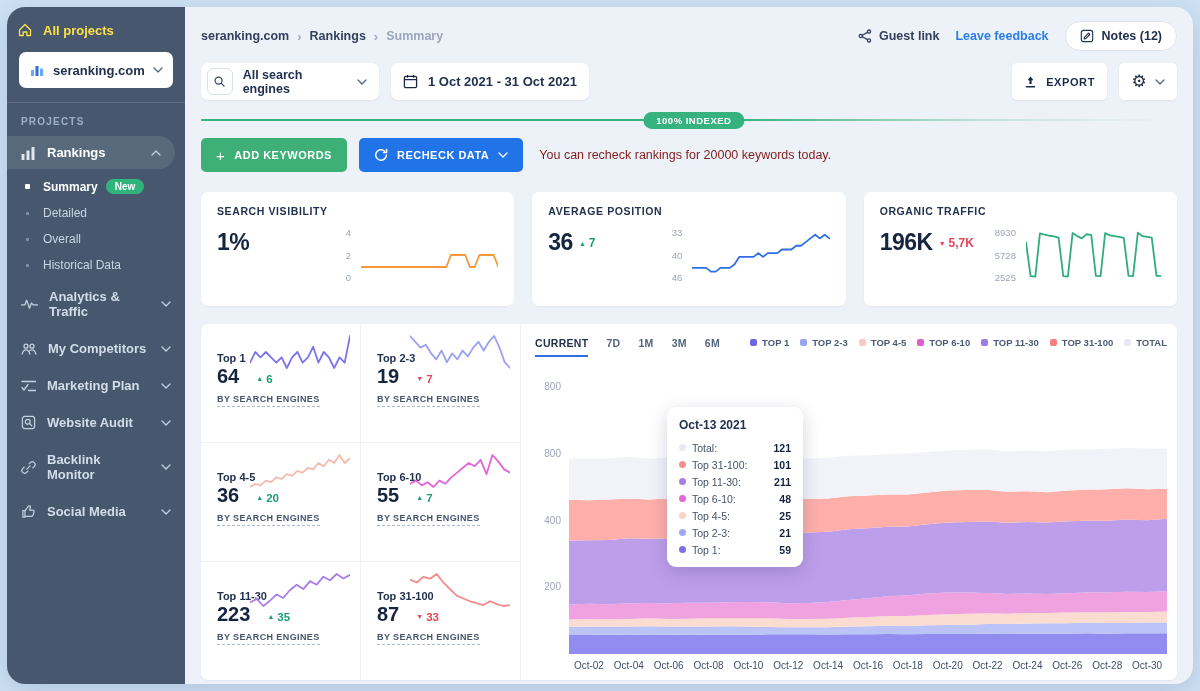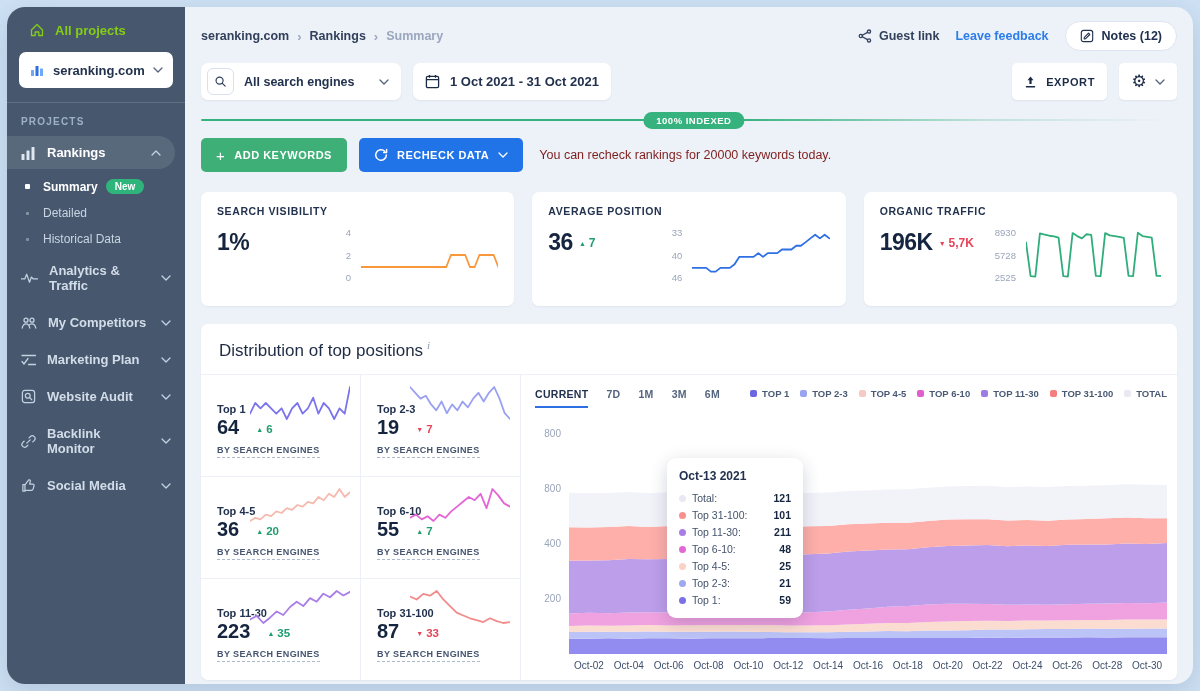--- a/index.html
+++ b/index.html
@@ -2,21 +2,21 @@
 <html><head>
 <meta charset="utf-8">
 <style>
   * { margin:0; padding:0; box-sizing:border-box; }
   html,body { width:1200px; height:691px; overflow:hidden; font-family:"Liberation Sans","DejaVu Sans",sans-serif; }
   .frame { width:1200px; height:691px; background:#cfe2f5; position:relative; }
   .window { position:absolute; inset:7px; background:#edf1f8; border-radius:18px; overflow:hidden; display:flex; box-shadow:0 8px 30px rgba(40,60,100,.18); }
 
   
   .sidebar { width:178px; flex:0 0 178px; background:#47586e; color:#d8e1ec; font-size:13px; overflow:hidden; }
-  .sb-top { display:flex; align-items:center; gap:10px; padding:15px 14px 11px 22px; font-weight:600; color:#84cc16; font-size:13px; cursor:pointer; }
+  .sb-top { display:flex; align-items:center; gap:10px; padding:15px 14px 11px 10px; font-weight:600; color:#fde047; font-size:13px; cursor:pointer; }
   .icon { display:inline-flex; align-items:center; justify-content:center; flex:0 0 auto; }
   .project-select { margin:3px 12px 14px 12px; background:#fff; border-radius:7px; height:36px; display:flex; align-items:center; gap:8px; padding:0 10px; color:#22324e; font-weight:700; }
   .project-select .chev { margin-left:auto; color:#54647e; }
   .sb-divider { border-top:1px solid rgba(255,255,255,.14); }
   .sb-section { padding:13px 14px 7px 14px; font-size:10px; letter-spacing:1.2px; color:#9cb0c6; font-weight:700; }
   .nav-active { margin:2px 10px 4px 0; background:rgba(255,255,255,.10); border-radius:0 22px 22px 0; padding:9px 14px 9px 14px; display:flex; gap:11px; align-items:center; font-weight:700; color:#fff; cursor:pointer; }
   .nav-active .chev { margin-left:auto; color:#c5d2e2; }
   .sub { padding:6px 14px 6px 36px; font-size:12px; color:#c9d5e3; display:flex; gap:8px; align-items:center; position:relative; cursor:pointer; }
   .sub .dot { position:absolute; left:19px; width:3px; height:3px; border-radius:1px; background:rgba(255,255,255,.35); }
   .sub .dot.solid { width:5px; height:5px; background:#fff; left:18px; }
@@ -34,21 +34,21 @@
   .bc-sep { color:#9aa7bd; font-size:13px; }
   .bc-last { color:#9aa7bd; }
   .header-right { display:flex; align-items:center; gap:16px; }
   .hlink { display:flex; align-items:center; gap:7px; font-size:12.5px; color:#33415c; font-weight:600; cursor:pointer; }
   .hlink.blue { color:#2b7de9; }
   .notes-pill { display:flex; align-items:center; gap:8px; background:#fff; border:1px solid #dde4f0; border-radius:17px; padding:7px 14px; font-size:12.5px; font-weight:600; color:#22324e; cursor:pointer; }
 
   .filter-row { display:flex; justify-content:space-between; align-items:center; margin-top:12px; }
   .filter-left { display:flex; gap:12px; }
   .ctrl { background:#fff; border-radius:7px; height:37px; display:flex; align-items:center; padding:0 12px; box-shadow:0 1px 2px rgba(25,39,78,.07); cursor:pointer; color:#22324e; font-size:12.5px; font-weight:700; }
-  .engine-select { width:200px; gap:10px; padding-left:6px; }
+  .engine-select { width:178px; gap:10px; padding-left:6px; }
   .mini-sq { width:27px; height:27px; border:1px solid #d9e1ee; border-radius:6px; display:grid; place-items:center; color:#33415c; }
   .engine-select .chev { margin-left:auto; color:#54647e; }
   .date-btn { gap:10px; font-size:13px; }
   .filter-right { display:flex; gap:12px; }
   .export-btn { gap:9px; font-size:11px; letter-spacing:.6px; border-radius:5px; color:#1b2a46; }
   .gear-btn { gap:8px; border-radius:5px; width:58px; justify-content:center; }
   .gear-glyph { font-size:17px; line-height:1; color:#1b2a46; }
   .gear-btn .chev { color:#54647e; }
 
   .indexed-wrap { position:relative; height:15px; margin-top:13px; }
@@ -166,20 +166,24 @@
     </div>
 
     <div class="sub active">
       <span class="dot solid"></span>
       <span>Summary</span>
       <span class="new-badge">New</span>
     </div>
     <div class="sub">
       <span class="dot"></span>
       <span>Detailed</span>
+    </div>
+    <div class="sub">
+      <span class="dot"></span>
+      <span>Overall</span>
     </div>
     <div class="sub">
       <span class="dot"></span>
       <span>Historical Data</span>
     </div>
 
     <div class="nav-item">
       <span class="icon">
         <svg class="sicon" width="17" height="12" viewBox="0 0 18 12">
               <polyline points="0.5,7 4,7 6,2 9,10.5 11,5 13,7 17.5,7"></polyline>
@@ -428,23 +432,20 @@
           <div class="stat-spark">
                 <svg viewBox="0 0 100 100" preserveAspectRatio="none" width="100%" height="100%">
                   <polyline points="0.0,29.1 3.4,85.3 6.9,85.9 10.3,14.1 13.8,16.0 17.2,17.9 20.7,19.1 24.1,21.0 27.6,85.3 31.0,85.9 34.5,13.5 37.9,18.5 41.4,22.2 44.8,15.4 48.3,16.6 51.7,84.7 55.2,85.3 58.6,13.5 62.1,17.2 65.5,18.5 69.0,19.7 72.4,21.6 75.9,84.7 79.3,85.3 82.8,12.9 86.2,18.5 89.7,19.7 93.1,21.0 96.6,84.7 100.0,84.7" fill="none" stroke="#2fae7c" stroke-width="1.8" vector-effect="non-scaling-stroke" stroke-linejoin="round" stroke-linecap="round"></polyline>
                 </svg>
               </div>
         </div>
       </div>
     </div>
 
     <div class="dist-card">
-      <div class="dist-header">
-        <span>Distribution of top positions</span><sup>i</sup>
-      </div>
       <div class="dist-body">
         <div class="mini-col">
           <div class="mini-row">
             <div class="mini-cell first">
               <div class="mini-spark">
                     <svg viewBox="0 0 100 100" preserveAspectRatio="none" width="100%" height="100%">
                       <polyline points="0.0,76.7 5.3,50.0 10.5,63.3 15.8,50.0 21.1,63.3 26.3,76.7 31.6,63.3 36.8,90.0 42.1,63.3 47.4,50.0 52.6,76.7 57.9,63.3 63.2,36.7 68.4,76.7 73.7,50.0 78.9,63.3 84.2,90.0 89.5,63.3 94.7,76.7 100.0,10.0" fill="none" stroke="#7b74ec" stroke-width="1.8" vector-effect="non-scaling-stroke" stroke-linejoin="round" stroke-linecap="round"></polyline>
                     </svg>
                   </div>
               <div class="mini-label">Top 1</div>

